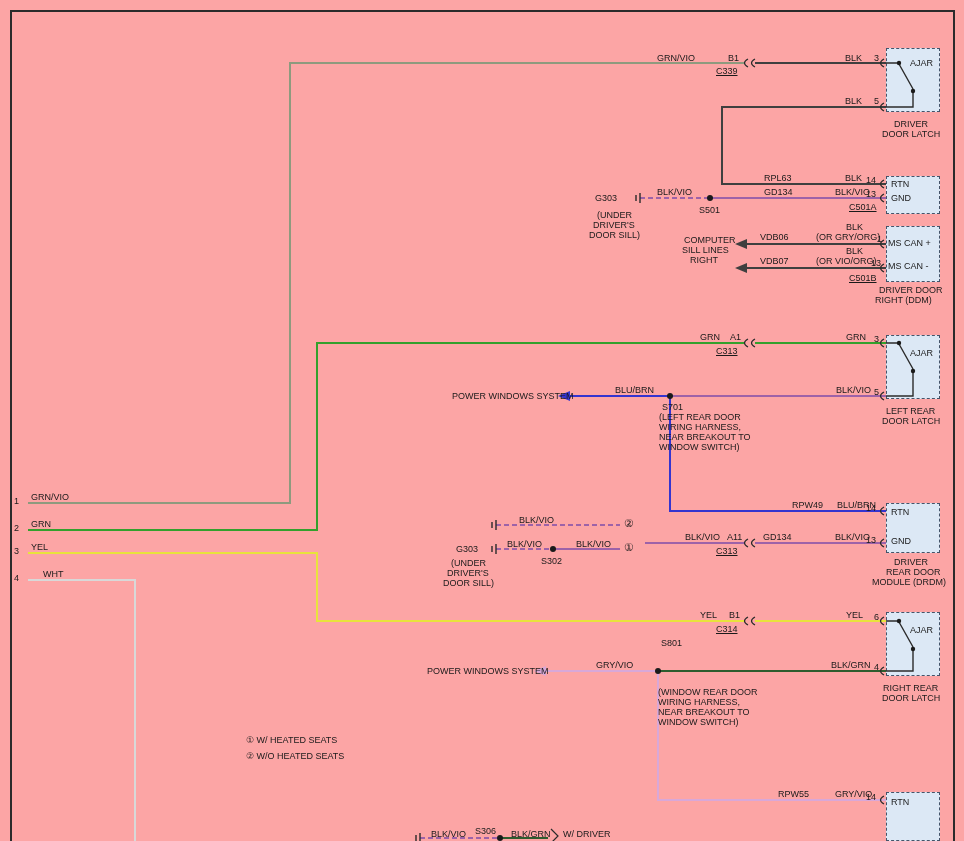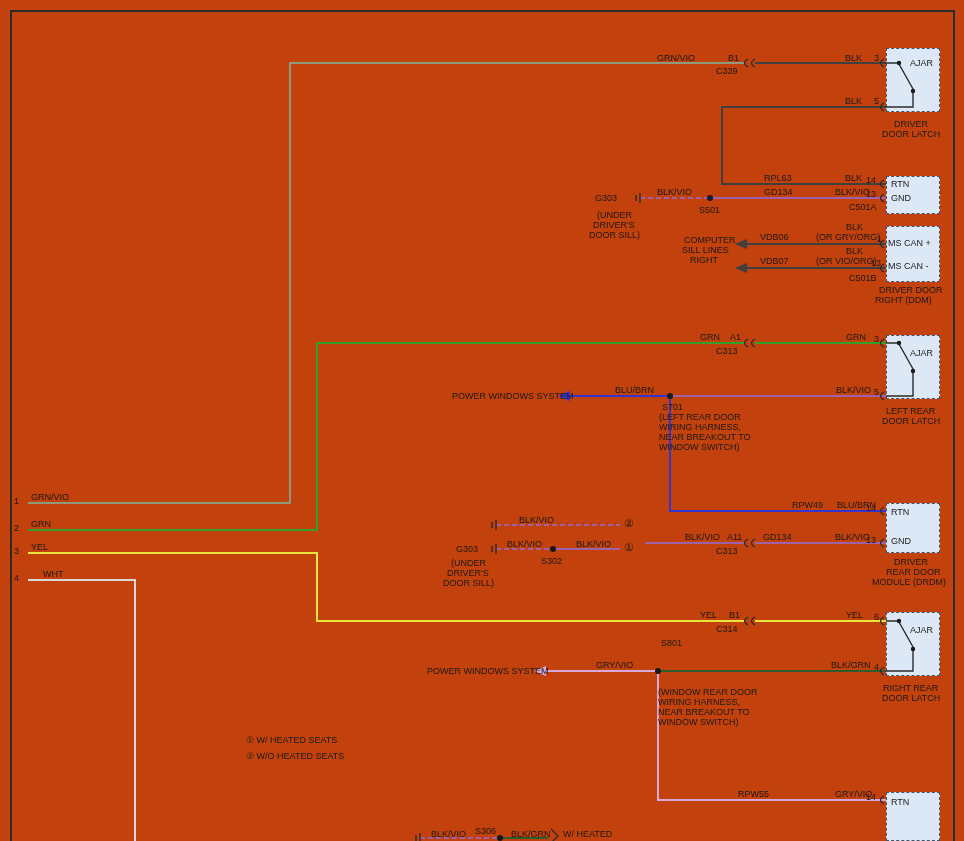--- a/index.html
+++ b/index.html
@@ -1,21 +1,21 @@
 <!DOCTYPE html>
 <html><head>
 <meta charset="utf-8">
 <style>
   html,body{margin:0;padding:0;background:#fff}
-  #stage{position:relative;width:964px;height:841px;background:#c2410c;overflow:hidden;
+  #stage{position:relative;width:964px;height:841px;background:#fca5a5;overflow:hidden;
          font-family:"Liberation Sans",sans-serif}
   .frame{position:absolute;left:10px;top:10px;width:941px;height:860px;border:2px solid #2b2b2b}
   .box{position:absolute;width:54px;background:#dce8f5;border:1px dashed #44546a;box-sizing:border-box}
   .lbl{position:absolute;font-size:9px;line-height:10px;color:#1a1a1a;white-space:nowrap}
-  .u{}
+  .u{text-decoration:underline}
   .c{font-size:11px;line-height:11px}
   svg.wires{position:absolute;left:0;top:0;pointer-events:none}
 </style>
 </head>
 <body>
 
 <div id="stage">
 
   <div class="frame"></div>
 
@@ -194,26 +194,26 @@
   <span class="lbl" style="left:882px;top:693px">DOOR LATCH</span>
   <span class="lbl" style="left:831px;top:660px">BLK/GRN</span>
   <span class="lbl" style="left:874px;top:662px">4</span>
   <span class="lbl" style="left:596px;top:660px">GRY/VIO</span>
   <span class="lbl" style="left:427px;top:666px">POWER WINDOWS SYSTEM</span>
   <span class="lbl" style="left:661px;top:638px">S801</span>
   <span class="lbl" style="left:658px;top:687px">(WINDOW REAR DOOR</span>
   <span class="lbl" style="left:658px;top:697px">WIRING HARNESS,</span>
   <span class="lbl" style="left:658px;top:707px">NEAR BREAKOUT TO</span>
   <span class="lbl" style="left:658px;top:717px">WINDOW SWITCH)</span>
-  <span class="lbl" style="left:738px;top:789px">RPW55</span>
+  <span class="lbl" style="left:778px;top:789px">RPW55</span>
   <span class="lbl" style="left:835px;top:789px">GRY/VIO</span>
   <span class="lbl" style="left:866px;top:792px">14</span>
   <span class="lbl" style="left:891px;top:797px">RTN</span>
 
   <span class="lbl" style="left:246px;top:735px">① W/ HEATED SEATS</span>
   <span class="lbl" style="left:246px;top:751px">② W/O HEATED SEATS</span>
 
   <span class="lbl" style="left:431px;top:829px">BLK/VIO</span>
   <span class="lbl" style="left:475px;top:826px">S306</span>
   <span class="lbl" style="left:511px;top:829px">BLK/GRN</span>
-  <span class="lbl" style="left:563px;top:829px">W/ HEATED</span>
+  <span class="lbl" style="left:563px;top:829px">W/ DRIVER</span>
 
 </div>
 
 </body></html>

